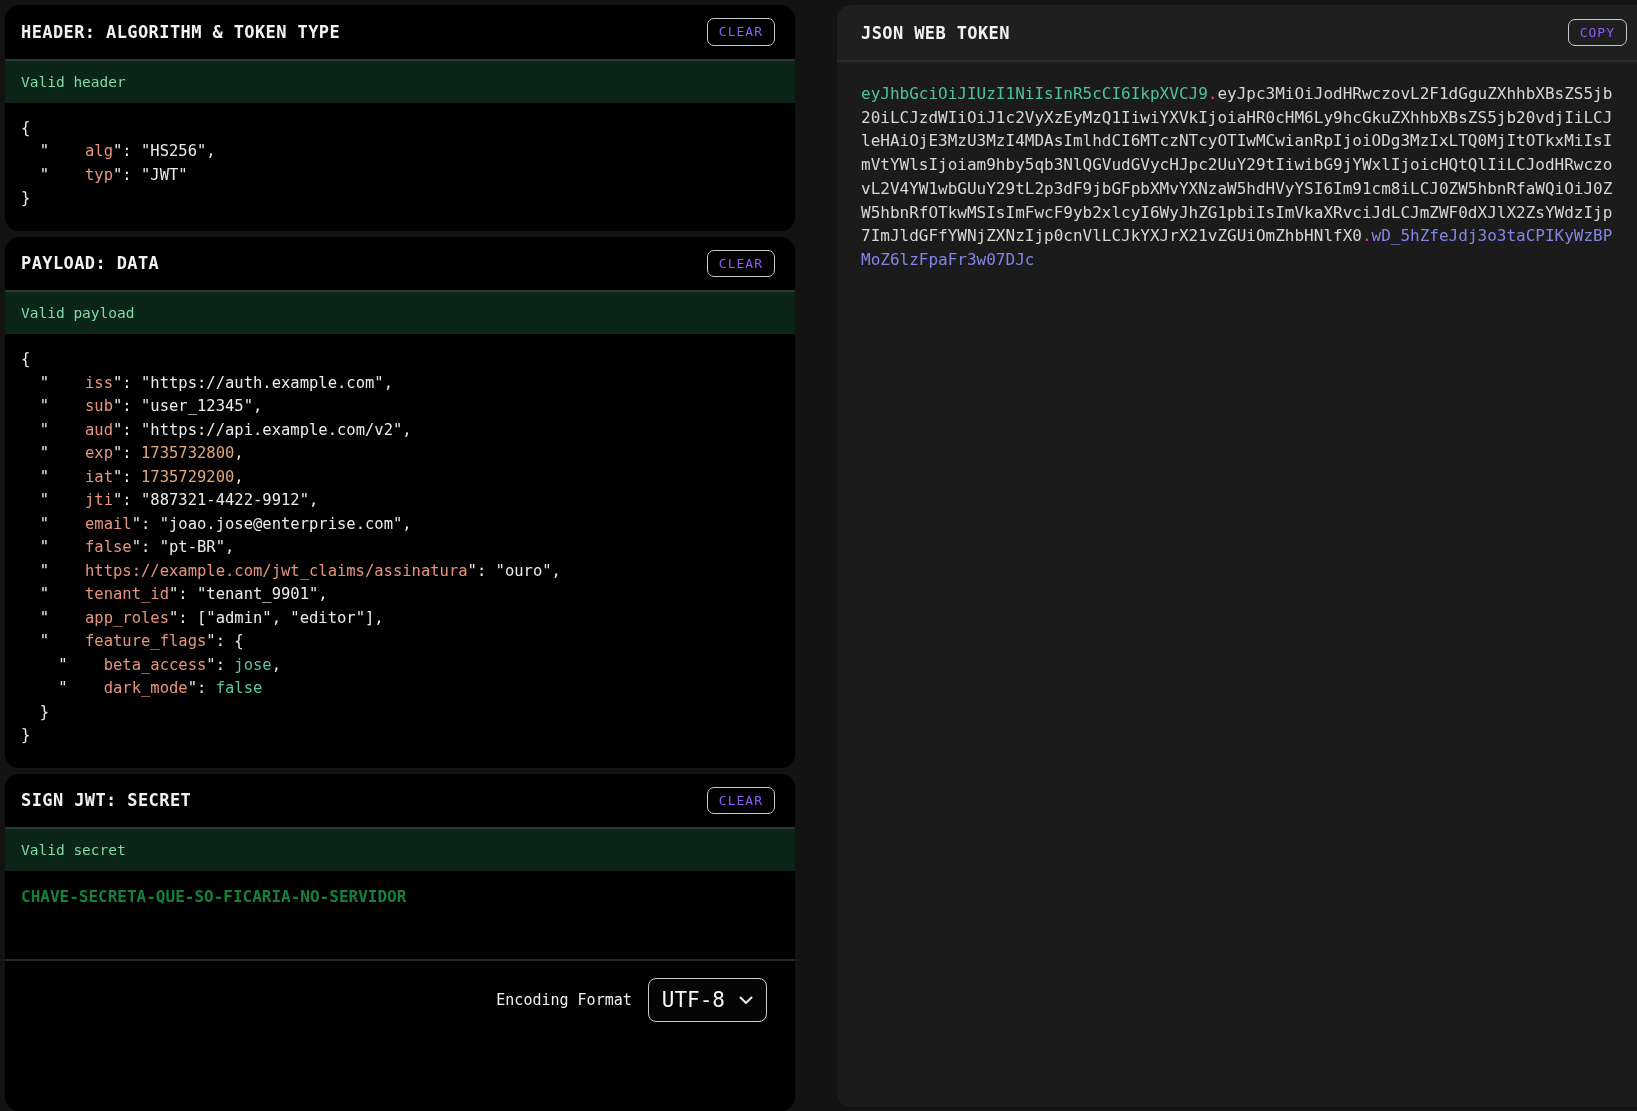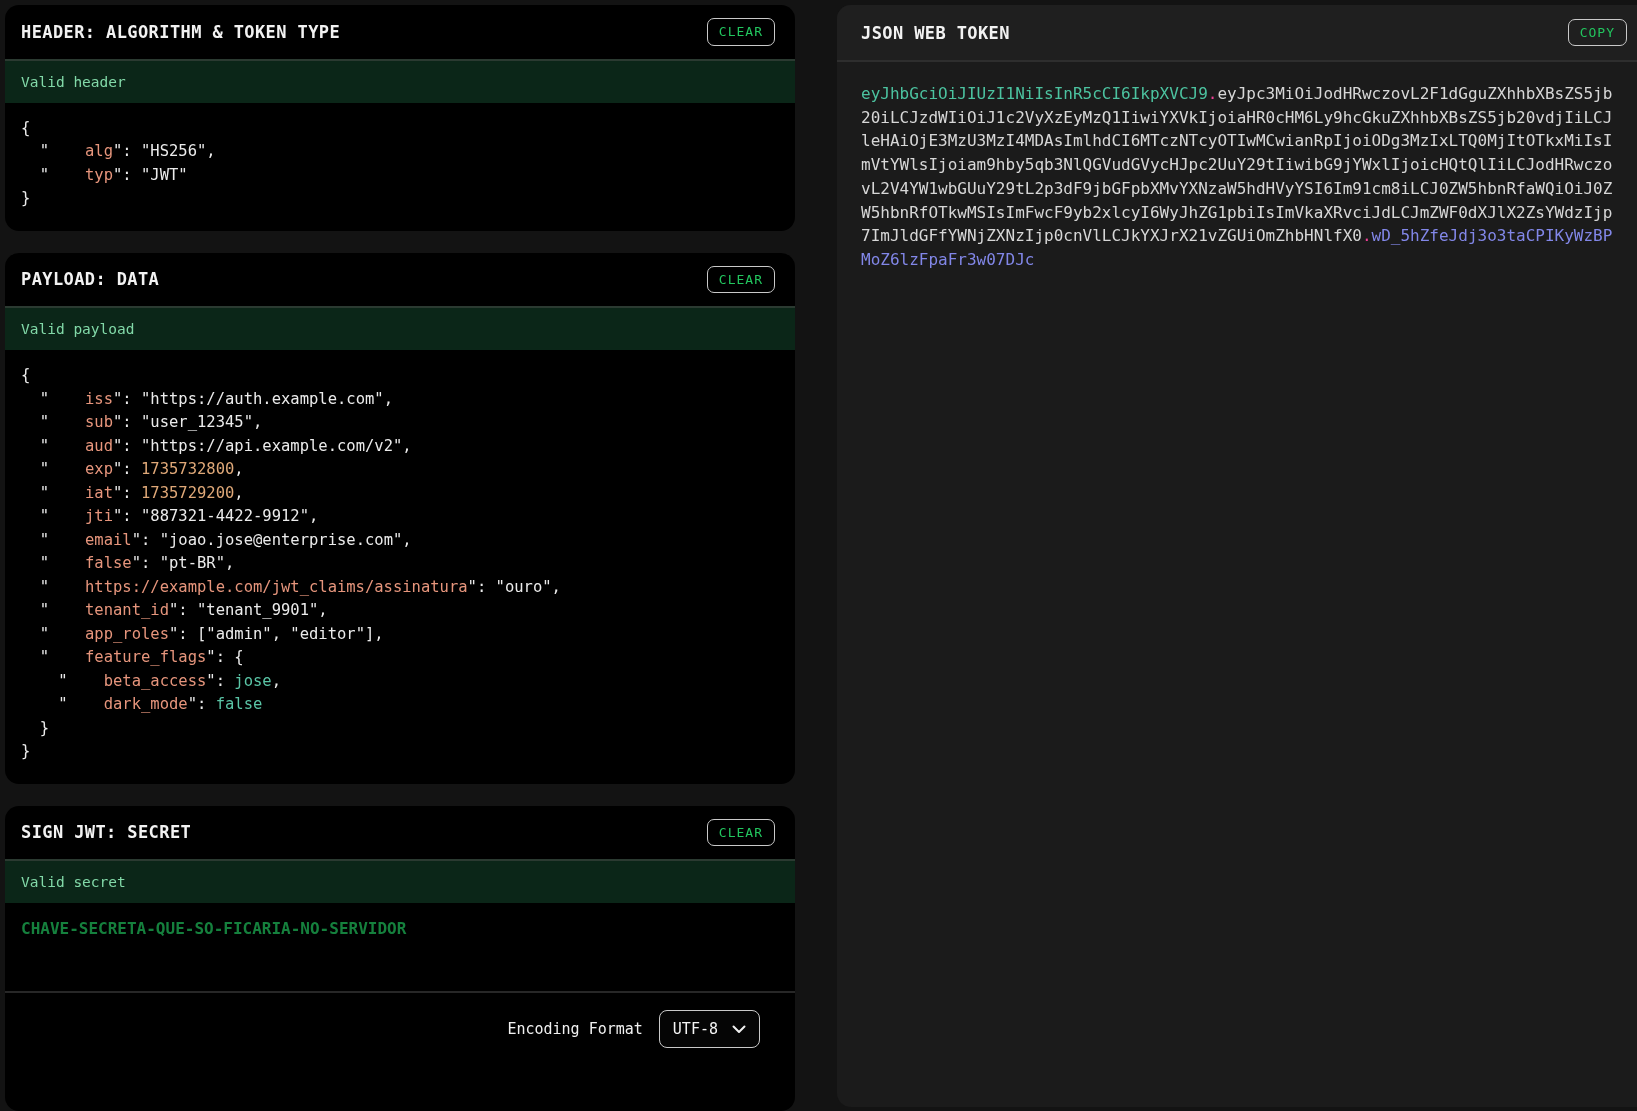--- a/index.html
+++ b/index.html
@@ -3,66 +3,66 @@
 <meta charset="utf-8">
 <style>
   * { margin:0; padding:0; box-sizing:border-box; }
   html,body { width:1637px; height:1111px; overflow:hidden; }
   body {
     background: var(--page_bg, #131313);
     font-family: "DejaVu Sans Mono", "Liberation Mono", monospace;
     color: #f2f2f2;
   }
   .app { display:flex; padding:5px 0 0 5px; height:100%; }
-  .left-col { width:790px; display:flex; flex-direction:column; gap:22px; flex:none; }
+  .left-col { width:790px; display:flex; flex-direction:column; gap:6px; flex:none; }
   .right-col { margin-left:42px; width:820px; flex:none; height:1102px; }
 
   .panel {
     background: var(--panel_bg, #000);
     border-radius:14px;
     overflow:hidden;
     display:flex;
     flex-direction:column;
   }
   .panel-header {
     display:flex; align-items:center; justify-content:space-between;
     padding:13px 20px 13px 16px; min-height:53px;
   }
   .panel-title { font-size:17px; font-weight:700; letter-spacing:0.4px; color:#f2f2f2; }
   .btn {
     font-family:inherit; background:transparent; cursor:pointer;
     border:1.5px solid var(--button_border, #c9c9c9); border-radius:7px;
-    color:#22c55e; font-size:13px; letter-spacing:1px; padding:5px 11px; line-height:1.2;margin-left:19px;
+    color:#8b5cf6; font-size:13px; letter-spacing:1px; padding:5px 11px; line-height:1.2;margin-left:19px;
   }
   .status-bar {
     background: var(--status_bg, #0b2618);
     border-top:2px solid var(--status_border, #2b3a31);
     color: var(--status_text, #82d9a8);
     font-size:14.5px; padding:13px 16px;
   }
   .code-body { padding:14px 16px 20px; font-size:15.5px; line-height:23.5px; color:#ebebeb; cursor:text; }
   .code-line { white-space:pre; }
   .tk-p { color:#ebebeb; }
   .tk-s { color:#ebebeb; }
   .tk-k { color: var(--json_key, #e6957c); margin-left: 36px; }
   .tk-n { color: var(--json_number, #dfa878); }
   .tk-b { color: var(--json_boolean, #5ac5a6); }
 
   .panel-secret { flex:1; }
   .secret-body { height:88px; padding:16px; font-size:16px; font-weight:600; color:#15803d; cursor:text; }
   .secret-footer {
     border-top:2px solid #272727;
     display:flex; align-items:center; justify-content:flex-end;
-    padding:17px 35px; gap:16px;
+    padding:17px 28px; gap:16px;
   }
   .encoding-label { font-size:15px; color:#f0f0f0; }
   .select {
     display:inline-flex; align-items:center; gap:14px; cursor:pointer;
     border:1.5px solid var(--select_border, #c9c9c9); border-radius:8px;
-    padding:9px 13px; font-size:15px; color:#f5f5f5; background:#050505;
+    padding:9px 13px; font-size:21px; color:#f5f5f5; background:#050505;
   }
   .select svg { display:block; }
 
   .right-panel {
     background: var(--right_panel_bg, #1b1b1b);
     border-radius:14px; height:100%; overflow:hidden; position:relative;
     display:flex; flex-direction:column;
   }
   .right-header {
     background: var(--right_header_bg, #1f1f1f);

